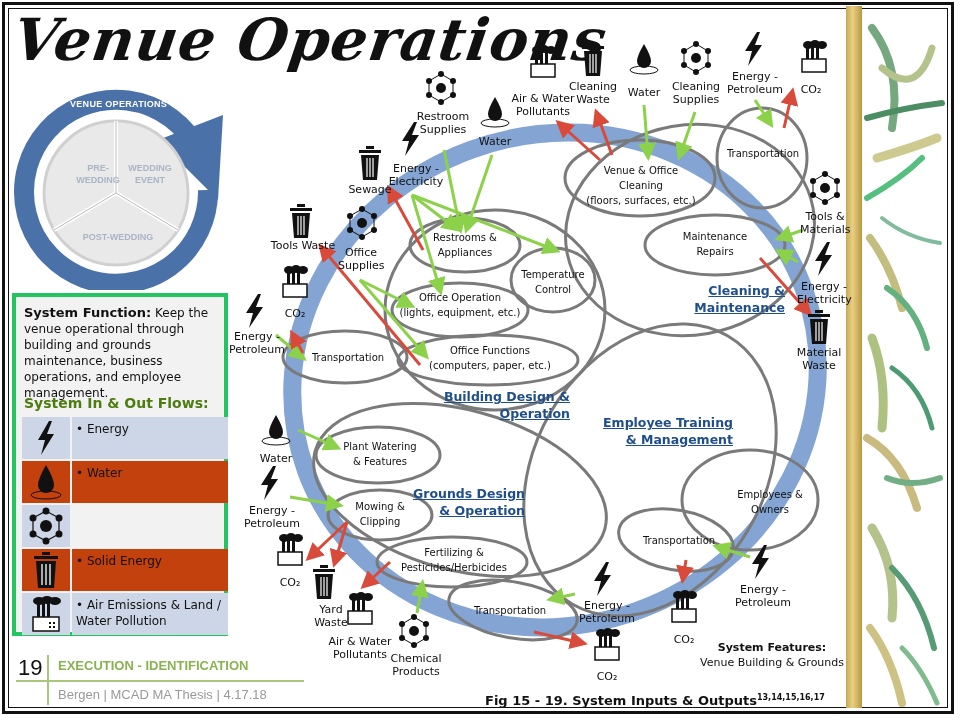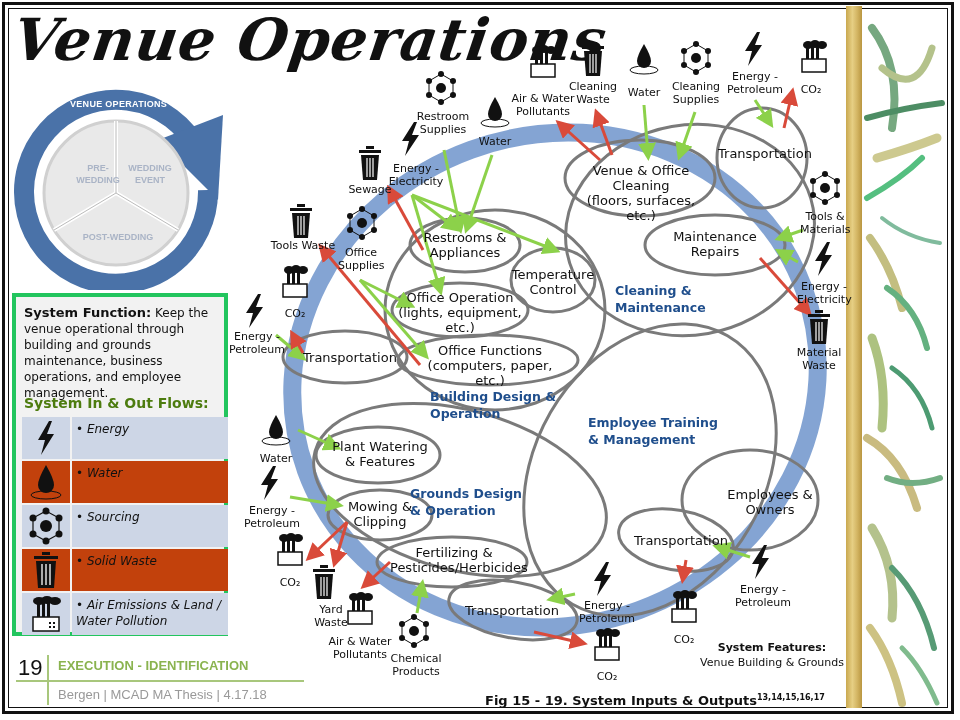--- a/index.html
+++ b/index.html
@@ -2,29 +2,29 @@
 <html><head>
 <meta charset="utf-8">
 <style>
   html,body{margin:0;padding:0;}
   body{width:960px;height:720px;position:relative;overflow:hidden;background:#fff;font-family:"Liberation Sans",sans-serif;}
   .frame-outer{position:absolute;left:2px;top:2px;width:952px;height:712px;border:3px solid #111;box-sizing:border-box;}
   .frame-inner{position:absolute;left:8px;top:8px;width:940px;height:700px;border:1px solid #111;box-sizing:border-box;}
   .gold{position:absolute;left:846px;top:6px;width:16px;height:702px;background:linear-gradient(90deg,#c9a84f,#e6cf84 40%,#d3b563 70%,#b99640);}
   .title{position:absolute;left:14px;top:6px;font-family:"DejaVu Serif",serif;font-style:italic;font-size:58px;font-weight:bold;letter-spacing:1px;color:#111;transform:skewX(-8deg);}
   .lbl{position:absolute;font-size:11px;line-height:13px;color:#111;text-align:center;white-space:nowrap;font-family:"DejaVu Sans",sans-serif;}
-  .cat{position:absolute;font-size:12.5px;font-weight:bold;color:#1f4e8c;text-align:left;line-height:17px;font-family:"DejaVu Sans",sans-serif;}
-  .node{position:absolute;font-size:13px;line-height:15px;color:#111;text-align:center;white-space:nowrap;font-family:"DejaVu Sans",sans-serif;}
+  .cat{position:absolute;font-size:12.5px;font-weight:bold;color:#1f4e8c;text-align:right;line-height:17px;font-family:"DejaVu Sans",sans-serif;text-decoration:underline;}
+  .node{position:absolute;font-size:10px;line-height:15px;color:#111;text-align:center;white-space:nowrap;font-family:"DejaVu Sans",sans-serif;}
   .sysbox{position:absolute;left:12px;top:293px;width:216px;height:343px;background:#f2f2f2;border:4px solid #22c55e;box-sizing:border-box;padding-left:27px;}
   .sysfunc{position:absolute;left:8px;top:8px;width:200px;font-size:12px;line-height:16px;color:#111;font-family:"DejaVu Sans",sans-serif;}
   .sysfunc b{font-size:13px;}
   .flows-title{position:absolute;left:8px;top:98px;font-size:14px;font-weight:bold;color:#4d7c0f;font-family:"DejaVu Sans",sans-serif;}
   .flow-row{position:absolute;left:6px;width:206px;height:42px;}
   .flow-row .ic{position:absolute;left:0;top:0;width:48px;height:42px;display:flex;align-items:center;justify-content:center;}
-  .flow-row .tx{position:absolute;left:50px;top:0;width:156px;height:42px;font-size:12px;line-height:16px;padding:4px 4px;box-sizing:border-box;color:#111;font-family:"DejaVu Sans",sans-serif;font-style:italic;}
+  .flow-row .tx{position:absolute;left:50px;top:0;width:156px;height:42px;font-size:12px;line-height:16px;padding:4px 4px;box-sizing:border-box;color:#111;font-family:"DejaVu Sans",sans-serif;}
   .r-dark .ic,.r-dark .tx{background:#cdd6e6;}
   .r-light .ic,.r-light .tx{background:#c2410c;}
   .footer-num{position:absolute;left:18px;top:655px;font-size:22px;color:#111;}
   .footer-vline{position:absolute;left:47px;top:655px;width:2px;height:50px;background:#a8c77c;}
   .footer-hline{position:absolute;left:16px;top:680px;width:288px;height:2px;background:#a8c77c;}
   .footer-sec{position:absolute;left:58px;top:658px;font-size:13px;font-weight:bold;color:#8ab34f;}
   .footer-sub{position:absolute;left:58px;top:687px;font-size:13px;color:#999;}
   .fig{position:absolute;left:485px;top:693px;font-size:13px;font-weight:bold;color:#111;font-family:"DejaVu Sans",sans-serif;}
   .fig sup{font-size:8px;}
   .boundary{position:absolute;left:700px;top:640px;font-size:11px;line-height:15px;text-align:center;color:#111;font-family:"DejaVu Sans",sans-serif;}
@@ -110,36 +110,35 @@
             <circle cx="18" cy="4" r="3.5"></circle>
             <circle cx="18" cy="34" r="3.5"></circle>
             <circle cx="5" cy="11" r="3.5"></circle>
             <circle cx="31" cy="11" r="3.5"></circle>
             <circle cx="5" cy="27" r="3.5"></circle>
             <circle cx="31" cy="27" r="3.5"></circle>
           </g>
           <polygon points="18,4 31,11 31,27 18,34 5,27 5,11" fill="none" stroke="#111" stroke-width="1.2"></polygon>
         </svg>
       </div>
-    <div class="tx">• Sourcing</div>
   </div>
   <div class="flow-row r-light" style="top:252px">
     <div class="ic">
         <svg width="26" height="36">
           <rect x="1" y="4" width="24" height="3" fill="#111"></rect>
           <rect x="9" y="0" width="8" height="3" fill="#111"></rect>
           <path d="M3 9 L23 9 L21 36 L5 36 Z" fill="#111"></path>
           <g stroke="#fff" stroke-width="1.3">
             <line x1="9" y1="12" x2="9" y2="33"></line>
             <line x1="13" y1="12" x2="13" y2="33"></line>
             <line x1="17" y1="12" x2="17" y2="33"></line>
           </g>
         </svg>
       </div>
-    <div class="tx">• Solid Waste</div>
+    <div class="tx">• Solid Energy</div>
   </div>
   <div class="flow-row r-dark" style="top:296px">
     <div class="ic">
         <svg width="34" height="38">
           <g fill="#111">
             <ellipse cx="10" cy="6" rx="6" ry="4"></ellipse>
             <ellipse cx="18" cy="5" rx="6" ry="4"></ellipse>
             <ellipse cx="26" cy="6" rx="6" ry="4"></ellipse>
             <rect x="8" y="8" width="3" height="14"></rect>
             <rect x="13" y="8" width="3" height="14"></rect>

